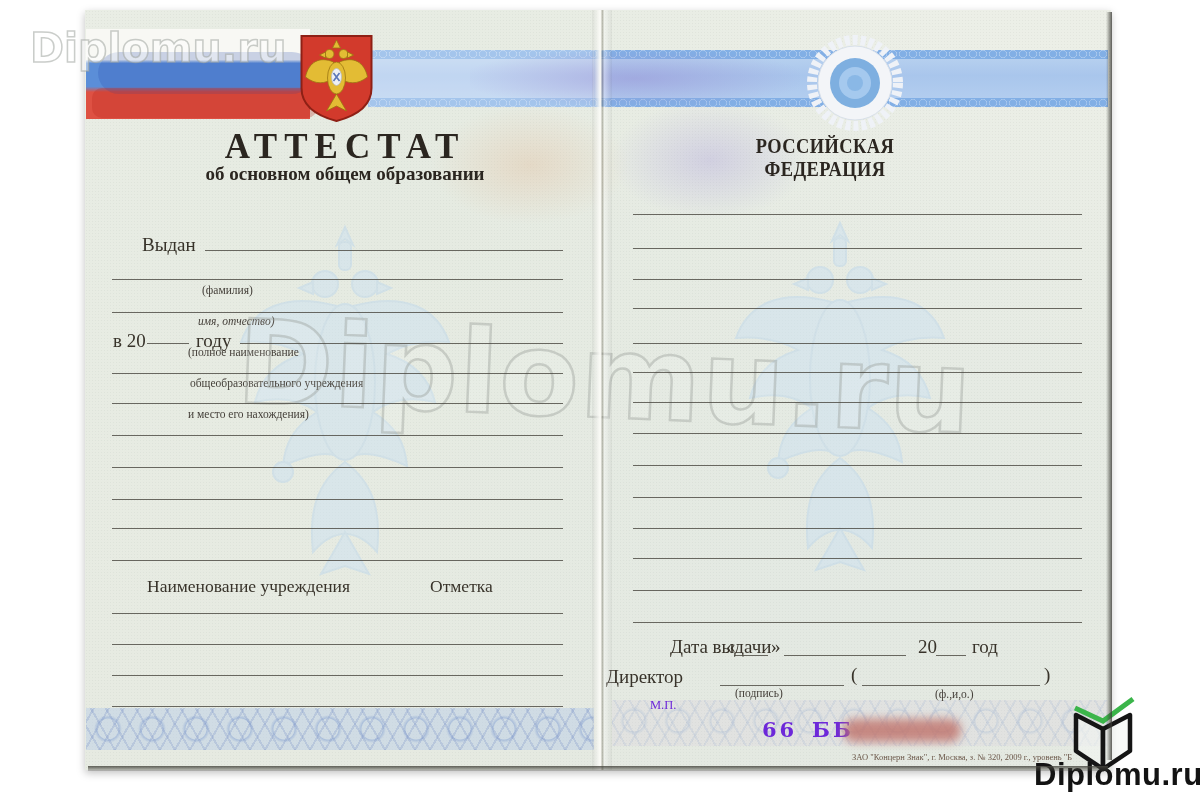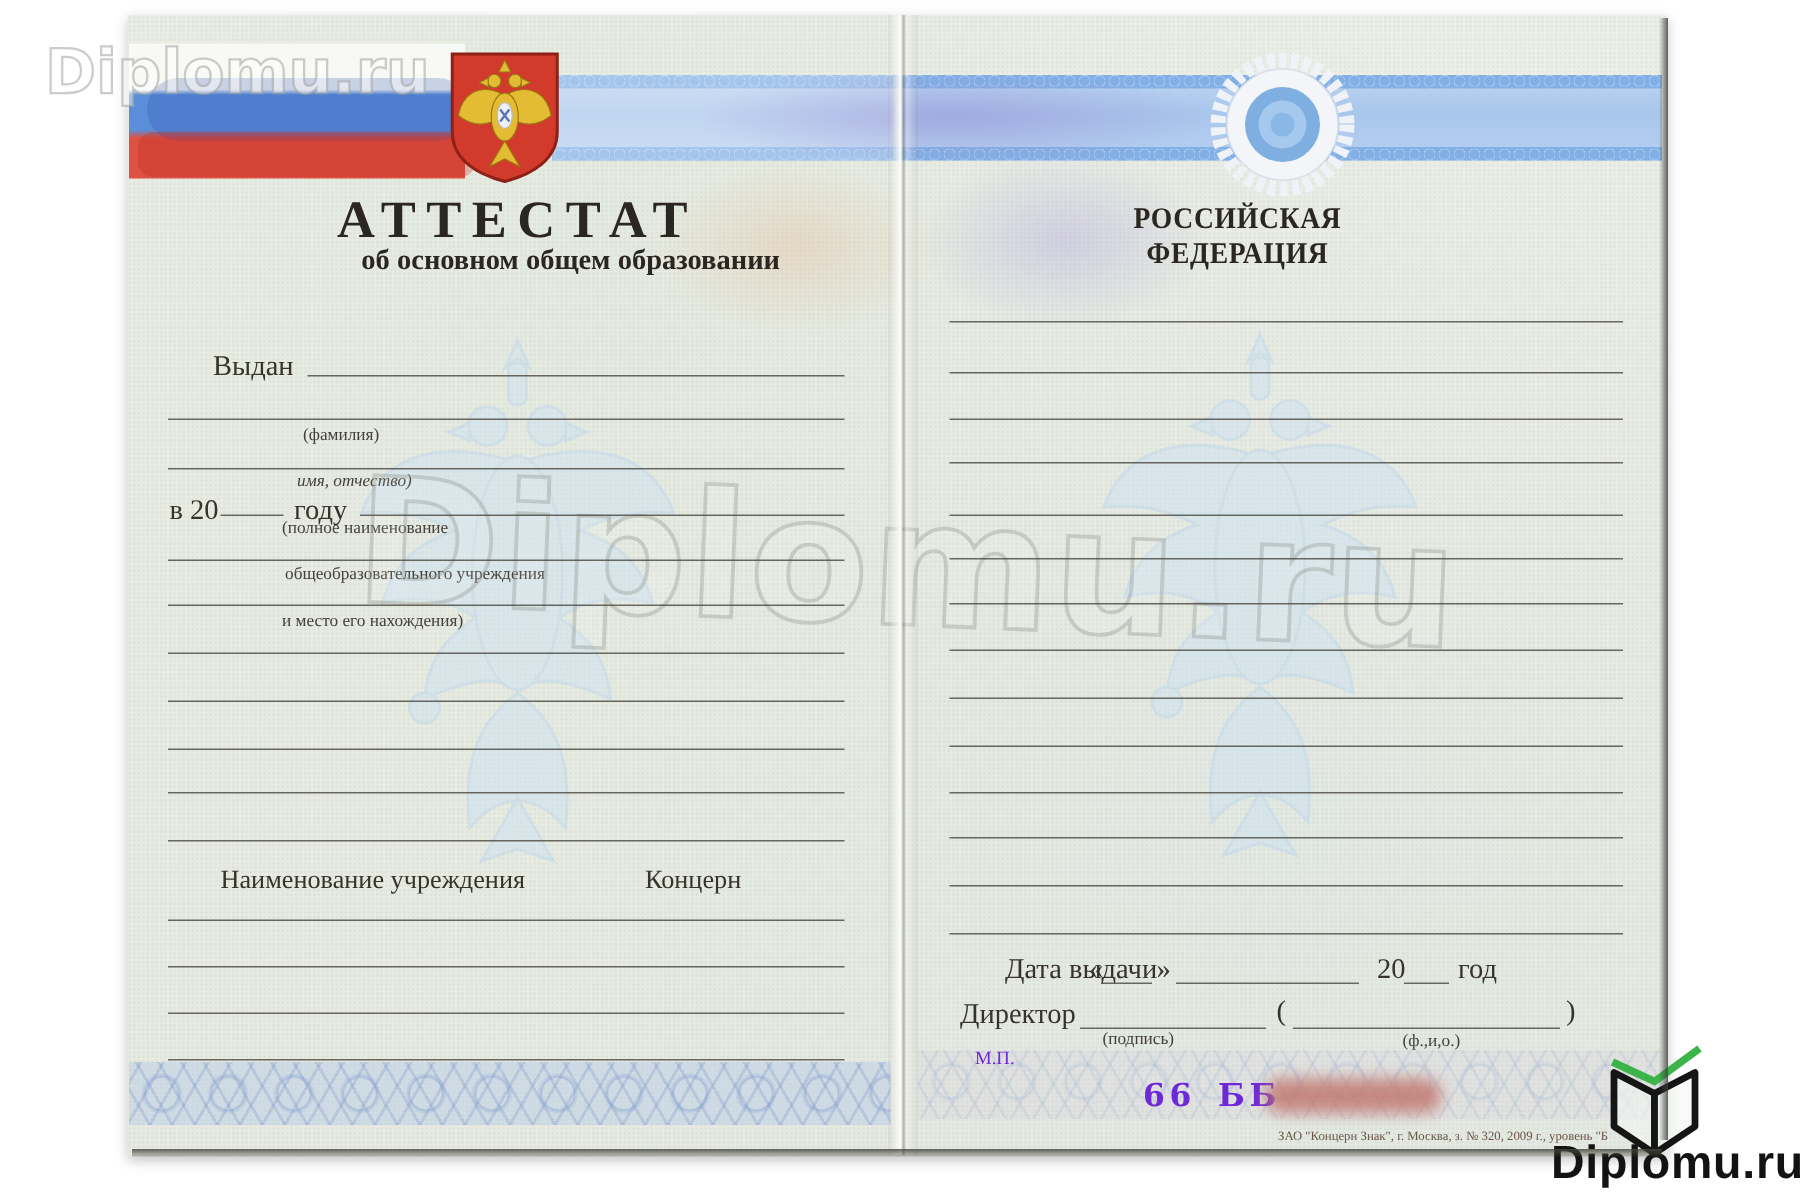--- a/index.html
+++ b/index.html
@@ -55,21 +55,21 @@
   .wm{font-family:"DejaVu Sans", sans-serif;font-weight:bold;white-space:nowrap;
       color:rgba(255,255,255,.45);-webkit-text-stroke:1.5px rgba(158,164,158,.55);}
   .wm-top{left:30px;top:24px;font-size:41px;}
   .wm-center{left:240px;top:294px;font-size:116px;letter-spacing:1px;
       color:rgba(255,255,255,.10);-webkit-text-stroke:2.5px rgba(148,152,146,.38);
       transform:rotate(2.4deg);transform-origin:left top;}
   .eagle-wm{opacity:.5;}
 
   
   .t-title{font-size:35px;font-weight:bold;letter-spacing:7px;text-align:center;color:#2b2620;}
-  .t-sub{font-size:19px;font-weight:bold;text-align:right;color:#2b2620;}
+  .t-sub{font-size:19px;font-weight:bold;text-align:center;color:#2b2620;}
   .t-rf{font-size:20px;font-weight:bold;text-align:center;letter-spacing:.5px;color:#2b2620;
         transform:scaleX(.92);transform-origin:center;}
   .t-label{font-size:19px;color:#38332a;}
   .t-cap{font-size:11.5px;color:#45403a;}
   .t-head{font-size:17.5px;color:#38332a;}
   .t-mp{font-size:12.5px;color:#6d28d9;}
   .t-serial{font-family:"DejaVu Serif", serif;font-size:21px;font-weight:bold;letter-spacing:3px;color:#6d28d9;}
   .blurblob{width:118px;height:23px;border-radius:12px;background:#c0736b;filter:blur(5px);opacity:.8;}
   .t-fine{font-size:8.5px;color:#6a5648;white-space:nowrap;}
   .logo-text{font-family:"Liberation Sans", sans-serif;font-size:31px;font-weight:bold;color:#131313;letter-spacing:.5px;}
@@ -161,31 +161,31 @@
   <div class="abs t-label" style="left:142px;top:234px;">Выдан</div>
   <div class="abs t-cap" style="left:202px;top:284px;width:300px;">(фамилия)</div>
   <div class="abs t-cap" style="left:198px;top:315px;width:300px;font-style:italic;">имя, отчество)</div>
   <div class="abs t-label" style="left:113px;top:330px;">в 20</div>
   <div class="abs t-label" style="left:196px;top:330px;">году</div>
   <div class="abs t-cap" style="left:188px;top:346px;width:300px;">(полное наименование</div>
   <div class="abs t-cap" style="left:190px;top:377px;width:300px;">общеобразовательного учреждения</div>
   <div class="abs t-cap" style="left:188px;top:408px;width:300px;">и место его нахождения)</div>
 
   <div class="abs t-head" style="left:147px;top:576px;">Наименование учреждения</div>
-  <div class="abs t-head" style="left:430px;top:576px;">Концерн</div>
+  <div class="abs t-head" style="left:430px;top:576px;">Отметка</div>
 
   <div class="abs t-rf" style="left:705px;top:135px;width:240px;">РОССИЙСКАЯ ФЕДЕРАЦИЯ</div>
 
   <div class="abs t-label" style="left:670px;top:636px;">Дата выдачи</div>
   <div class="abs t-label" style="left:726px;top:636px;">«</div>
   <div class="abs t-label" style="left:771px;top:636px;">»</div>
   <div class="abs t-label" style="left:918px;top:636px;">20</div>
   <div class="abs t-label" style="left:972px;top:636px;">год</div>
 
-  <div class="abs t-label" style="left:640px;top:666px;">Директор</div>
+  <div class="abs t-label" style="left:606px;top:666px;">Директор</div>
   <div class="abs t-label" style="left:851px;top:664px;">(</div>
   <div class="abs t-label" style="left:1044px;top:664px;">)</div>
   <div class="abs t-cap" style="left:735px;top:687px;width:80px;">(подпись)</div>
   <div class="abs t-cap" style="left:935px;top:688px;width:70px;">(ф.,и,о.)</div>
   <div class="abs t-mp" style="left:650px;top:698px;">М.П.</div>
 
   <div class="abs t-serial" style="left:762px;top:717px;">66</div>
   <div class="abs t-serial" style="left:812px;top:717px;">ББ</div>
   <div class="abs blurblob" style="left:843px;top:719px;"></div>
 

